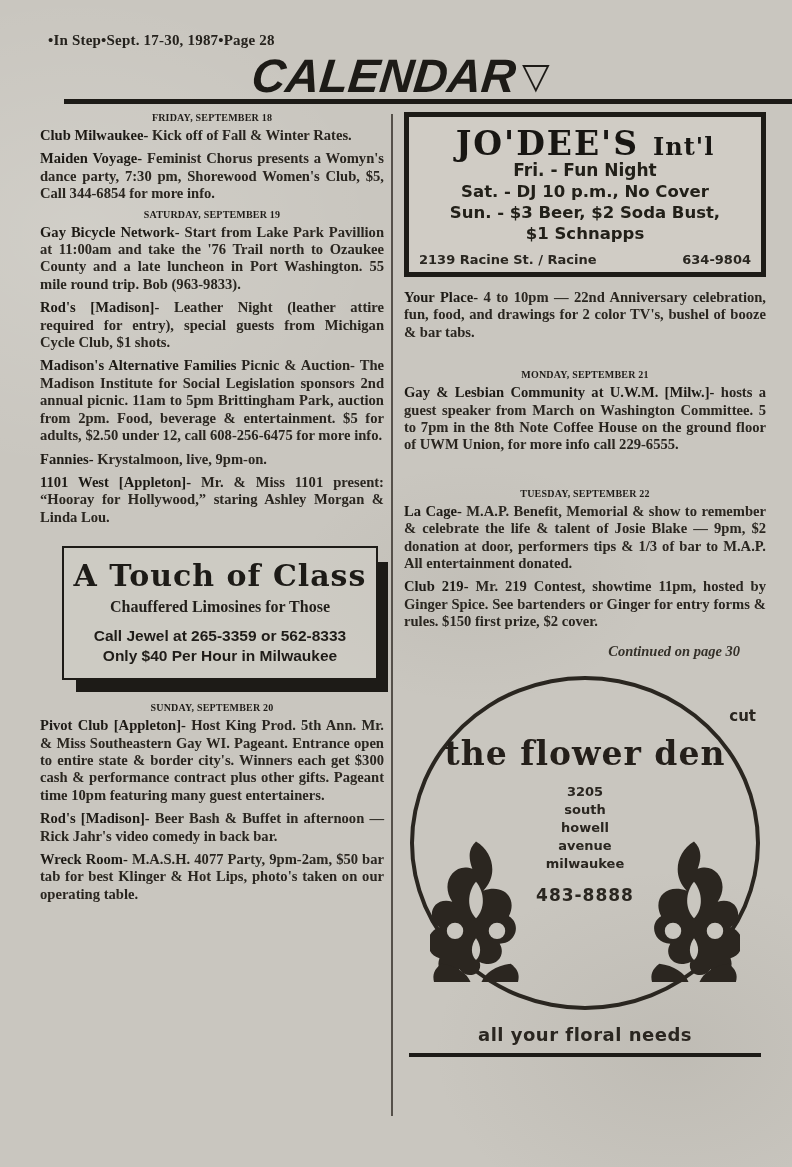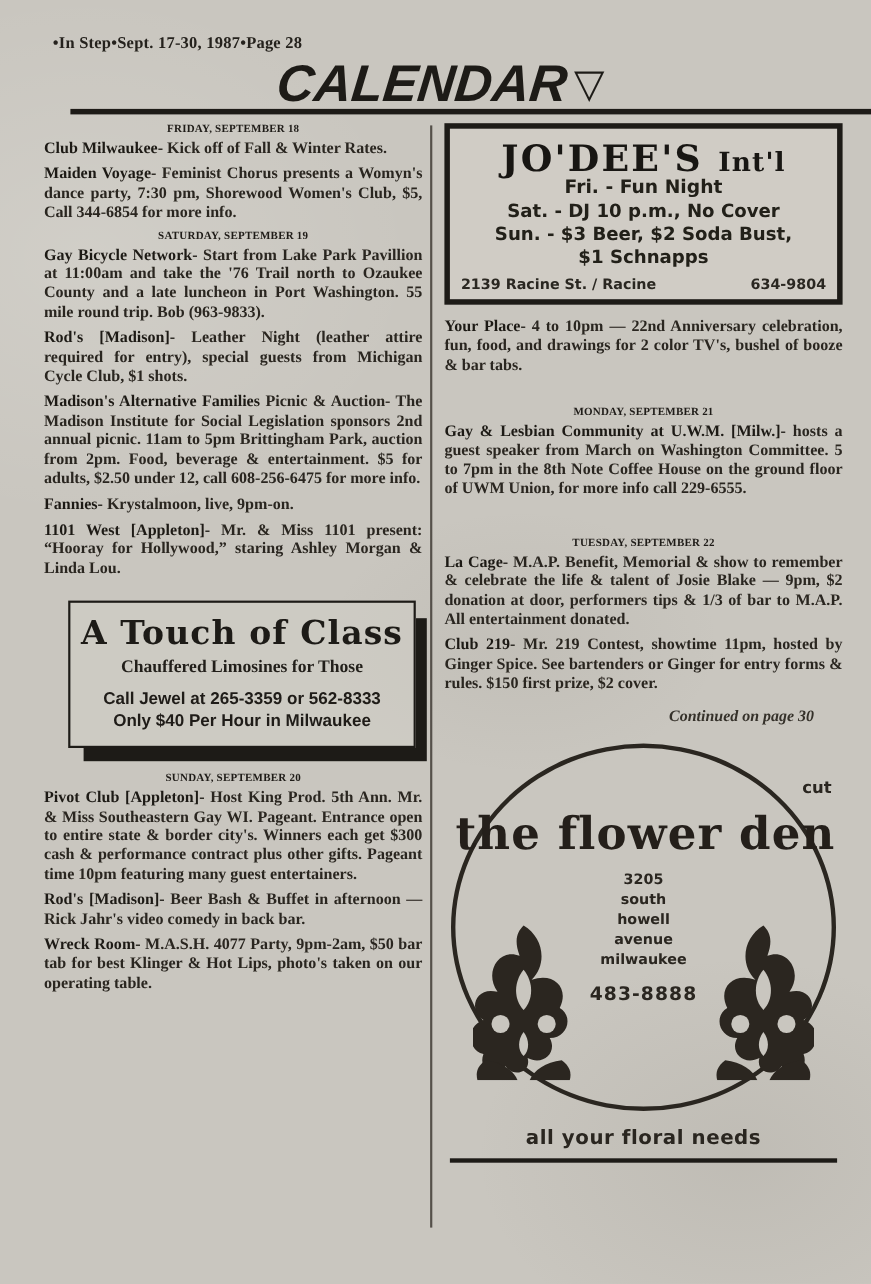--- a/index.html
+++ b/index.html
@@ -100,21 +100,21 @@
     width:342px;height:326px;margin:0 auto;border:4px solid #2a2620;
     border-radius:50%;position:relative;
   }
   .fd-top{
     padding-top:26px;text-align:right;
     font-family:"DejaVu Sans", sans-serif;font-weight:bold;
     font-size:15px;line-height:20px;color:#2a2620;
   }
   .fd-title{
     text-align:center;margin-top:8px;
-    font-family:"DejaVu Serif", serif;font-weight:bold;font-size:41px;
+    font-family:"DejaVu Serif", serif;font-weight:bold;font-size:33px;
     letter-spacing:1px;color:#241f1a;white-space:nowrap;
   }
   .fd-addr{
     text-align:center;margin-top:10px;
     font-family:"DejaVu Sans", sans-serif;font-weight:bold;
     font-size:13px;line-height:18px;color:#2a2620;
   }
   .fd-phone{
     text-align:center;margin-top:12px;
     font-family:"DejaVu Sans", sans-serif;font-weight:bold;

